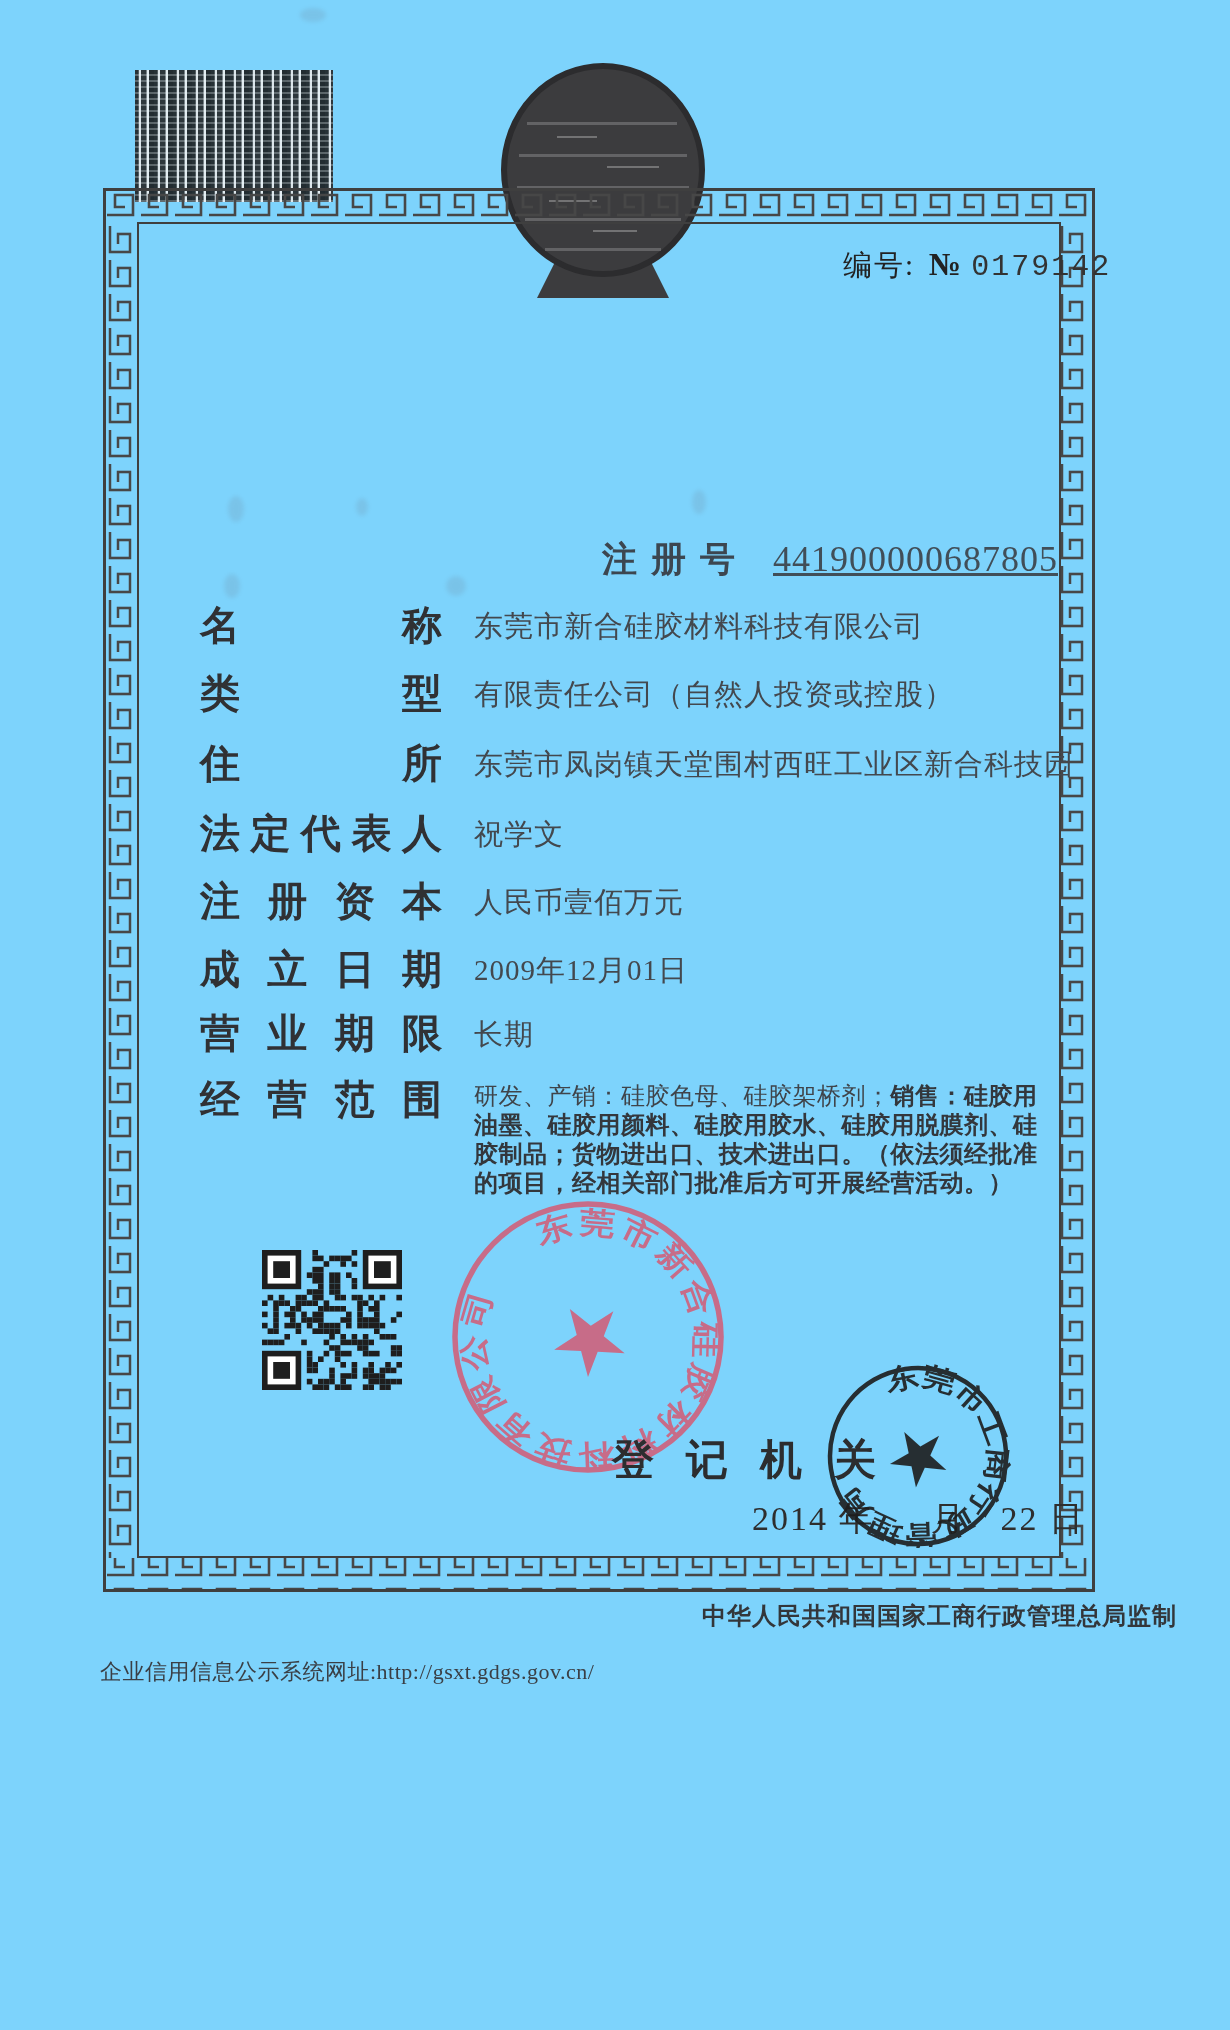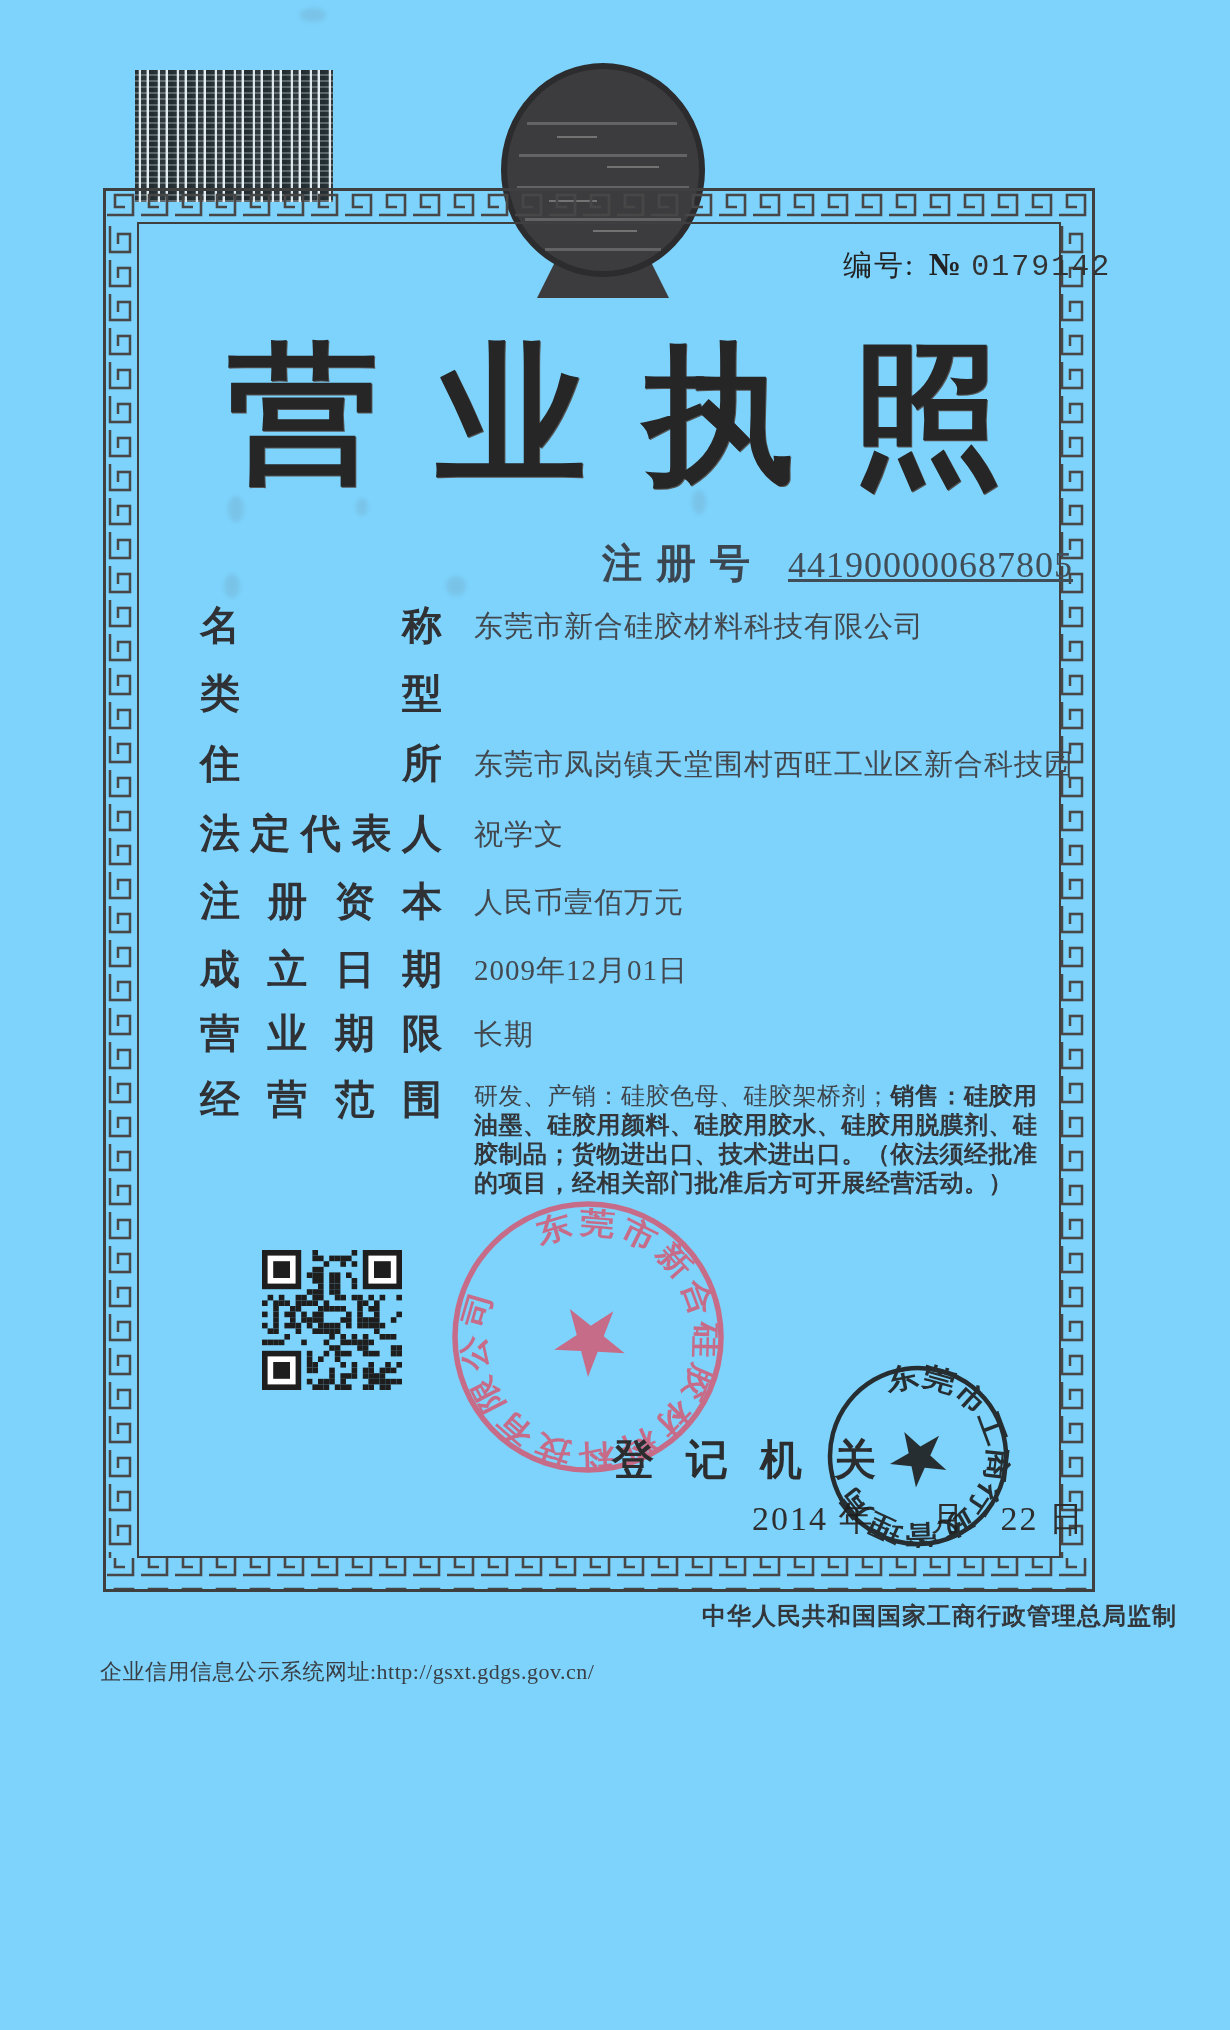--- a/index.html
+++ b/index.html
@@ -45,21 +45,21 @@
     font-family:"Liberation Sans", sans-serif;
     font-size:150px;font-weight:900;color:#262626;
     letter-spacing:58px;text-indent:58px;
     text-shadow:1px 1px 0 #555;
     white-space:nowrap;
   }
   .reg-line{
     position:absolute;left:602px;top:536px;white-space:nowrap;
     color:var(--text-gray);
   }
-  .reg-line .reg-label{font-size:40px;letter-spacing:14px;font-weight:600;}
+  .reg-line .reg-label{font-size:35px;letter-spacing:14px;font-weight:600;}
   .reg-line .reg-num{font-size:36px;margin-left:20px;letter-spacing:1px;color:#414e58;text-decoration:underline;}
   
   .row{position:absolute;left:200px;display:flex;align-items:flex-start;}
   .row-label{
     display:flex;justify-content:space-between;
     width:242px;flex:0 0 242px;
     font-size:40px;font-weight:600;color:#303134;
     font-family:"Liberation Serif", serif;
   }
   .row-value{
@@ -144,39 +144,39 @@
   <div class="smudge" style="left:228px;top:496px;width:16px;height:26px;"></div>
   <div class="smudge" style="left:356px;top:498px;width:12px;height:18px;"></div>
   <div class="smudge" style="left:692px;top:490px;width:14px;height:24px;"></div>
   <div class="smudge" style="left:224px;top:574px;width:16px;height:24px;"></div>
   <div class="smudge" style="left:446px;top:576px;width:20px;height:20px;"></div>
 
   <div class="serial">
     <span>编号:</span><span class="nosym">№</span><span class="num">0179142</span>
   </div>
 
-  <div class="doc-title">营业执照</div>
 
   <div class="reg-line">
     <span class="reg-label">注册号</span>
     <span class="reg-num">441900000687805</span>
   </div>
 
   <div class="row" style="top:598px;">
     <div class="row-label">
         <span>名</span>
         <span>称</span>
       </div>
     <div class="row-value">东莞市新合硅胶材料科技有限公司</div>
   </div>
   <div class="row" style="top:666px;">
     <div class="row-label">
         <span>类</span>
         <span>型</span>
       </div>
+    <div class="row-value">有限责任公司（自然人投资或控股）</div>
   </div>
   <div class="row" style="top:736px;">
     <div class="row-label">
         <span>住</span>
         <span>所</span>
       </div>
     <div class="row-value">东莞市凤岗镇天堂围村西旺工业区新合科技园</div>
   </div>
   <div class="row" style="top:806px;">
     <div class="row-label">

